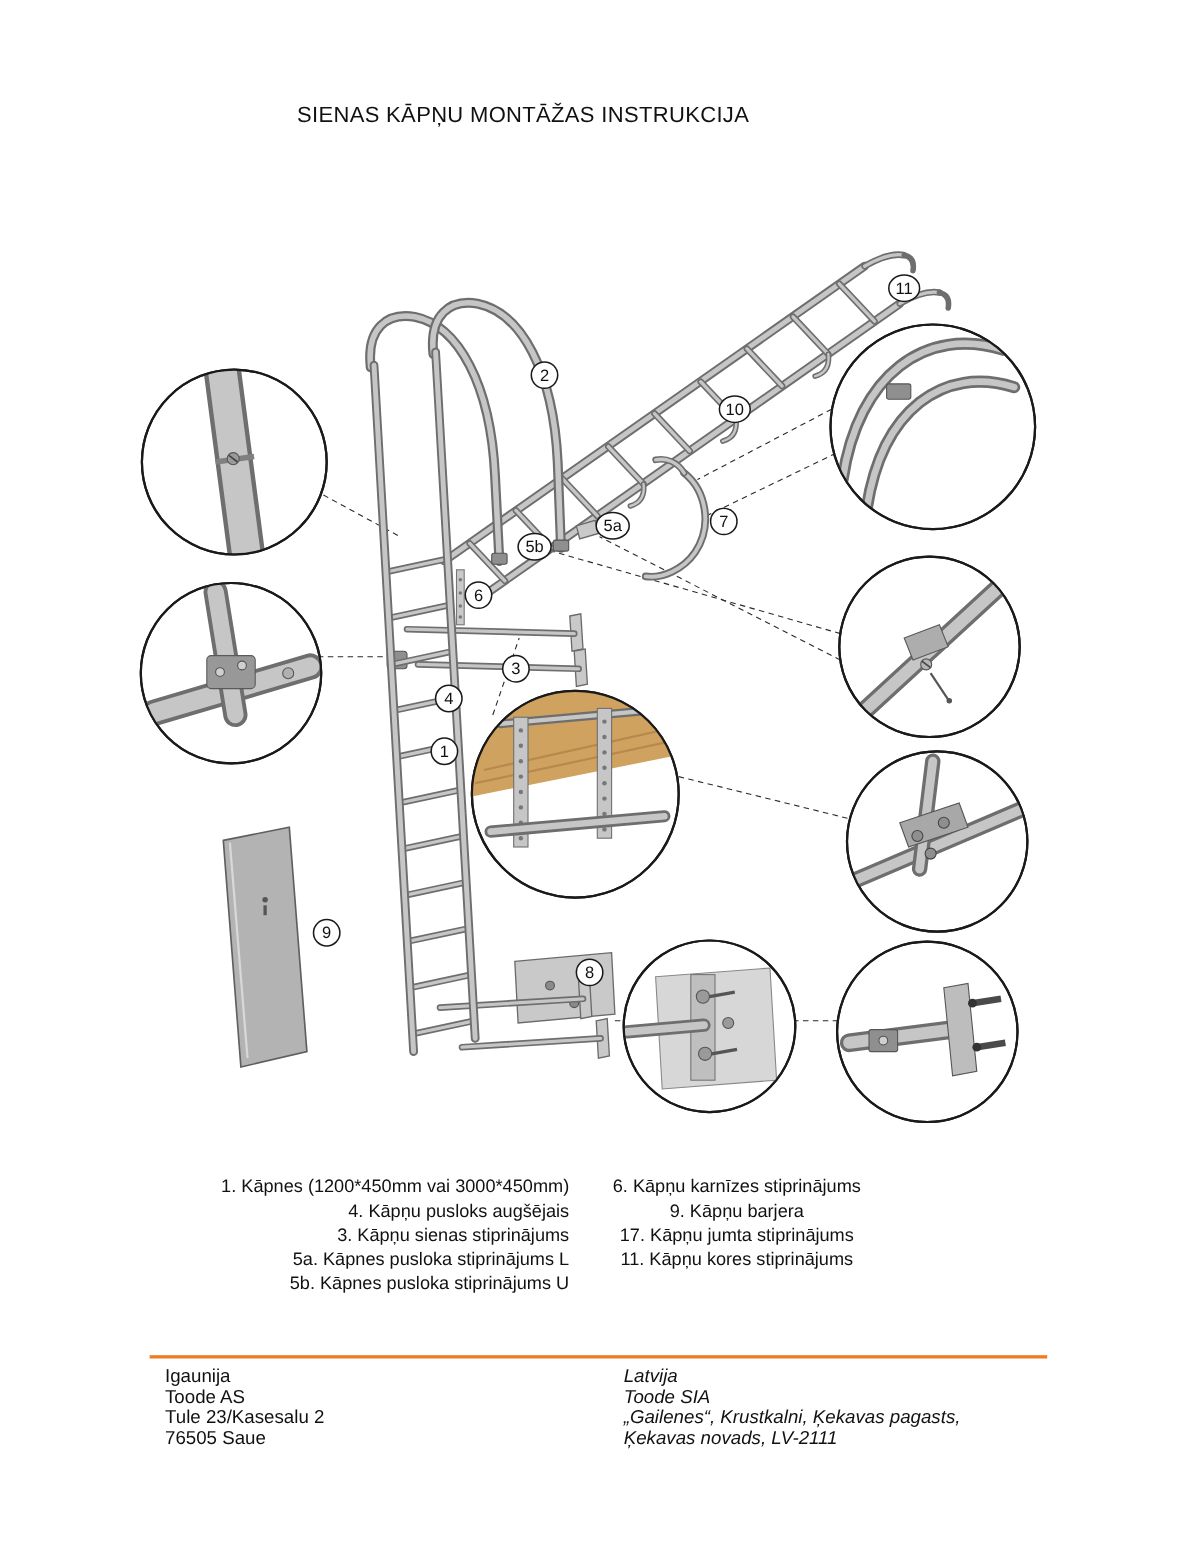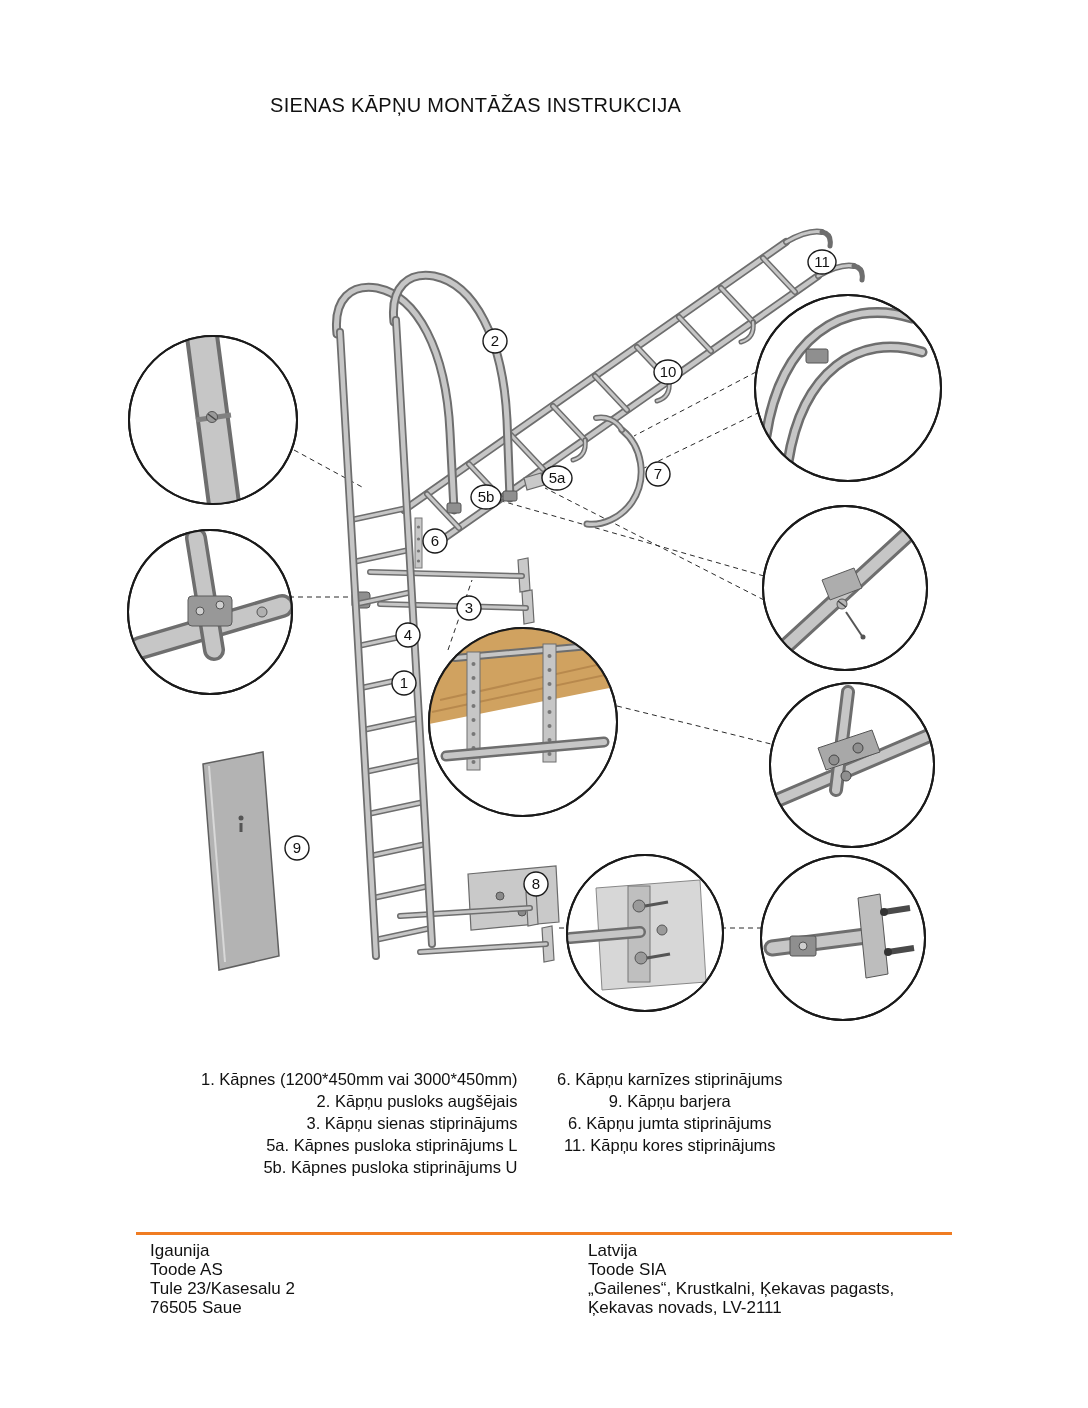--- a/index.html
+++ b/index.html
@@ -11,21 +11,21 @@
   #page-title {
     left:270px; top:94px; width:810px; text-align:left;
     font-size:20px; font-weight:400; letter-spacing:0.3px; white-space:nowrap;
   }
   .parts-col { font-size:16.5px; line-height:22px; white-space:nowrap; }
   #parts-left  { left:201px; top:1068px;text-align:right; }
   #parts-right { left:557px; top:1068px;text-align:center; }
   #footer-divider { left:136px; top:1232px; width:816px; height:3px; background:#f07c22; }
   .footer-col { font-size:17px; line-height:19px; white-space:nowrap; }
   #footer-left  { left:150px; top:1241px; }
-  #footer-right { left:588px; top:1241px; }
+  #footer-right { left:567px; top:1241px;font-style:italic; }
 
   
   svg { position:absolute; left:0; top:0; }
   .po { stroke:#6e6e6e; fill:none; stroke-linecap:round; }
   .pi { stroke:#c6c6c6; fill:none; stroke-linecap:round; }
   .dash { fill:none; stroke:#2a2a2a; stroke-width:1; stroke-dasharray:5 4; }
   .dcirc { fill:#ffffff; stroke:#1a1a1a; stroke-width:2; }
   .dring { fill:none; stroke:#1a1a1a; stroke-width:2; }
   .plate { fill:#c9c9c9; stroke:#6a6a6a; stroke-width:1.2; }
   .clamp { fill:#8f8f8f; stroke:#555; stroke-width:1; }
@@ -333,29 +333,29 @@
   <g>
       <circle class="co" cx="536" cy="884" r="12"></circle>
       <text class="cot" x="536" y="889">8</text>
     </g>
 </svg>
 
 <div id="page-title" class="abs">SIENAS KĀPŅU MONTĀŽAS INSTRUKCIJA</div>
 
 <div id="parts-left" class="abs parts-col">
   <div>1. Kāpnes (1200*450mm vai 3000*450mm)</div>
-  <div>2. Kāpņu pusloks augšējais</div>
+  <div>4. Kāpņu pusloks augšējais</div>
   <div>3. Kāpņu sienas stiprinājums</div>
   <div>5a. Kāpnes pusloka stiprinājums L</div>
   <div>5b. Kāpnes pusloka stiprinājums U</div>
 </div>
 <div id="parts-right" class="abs parts-col">
   <div>6. Kāpņu karnīzes stiprinājums</div>
   <div>9. Kāpņu barjera</div>
-  <div>6. Kāpņu jumta stiprinājums</div>
+  <div>17. Kāpņu jumta stiprinājums</div>
   <div>11. Kāpņu kores stiprinājums</div>
 </div>
 
 <div id="footer-divider" class="abs"></div>
 <div id="footer-left" class="abs footer-col">
   <div>Igaunija</div>
   <div>Toode AS</div>
   <div>Tule 23/Kasesalu 2</div>
   <div>76505 Saue</div>
 </div>

